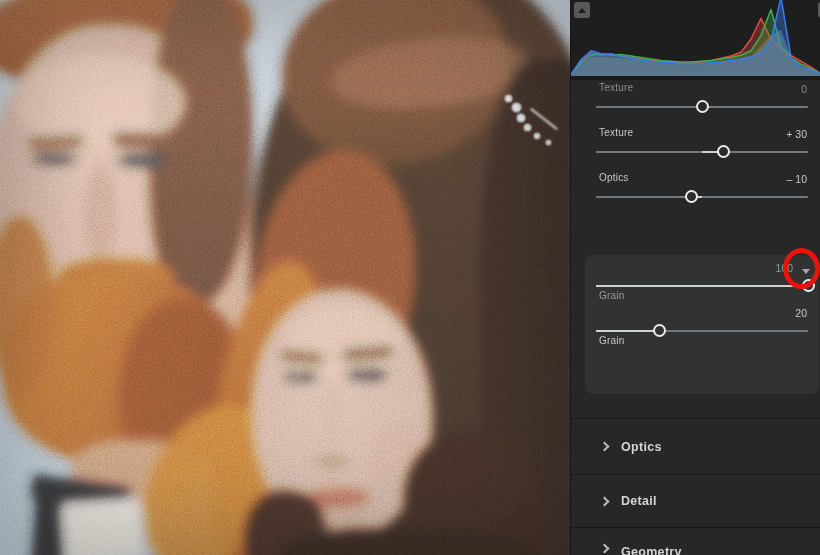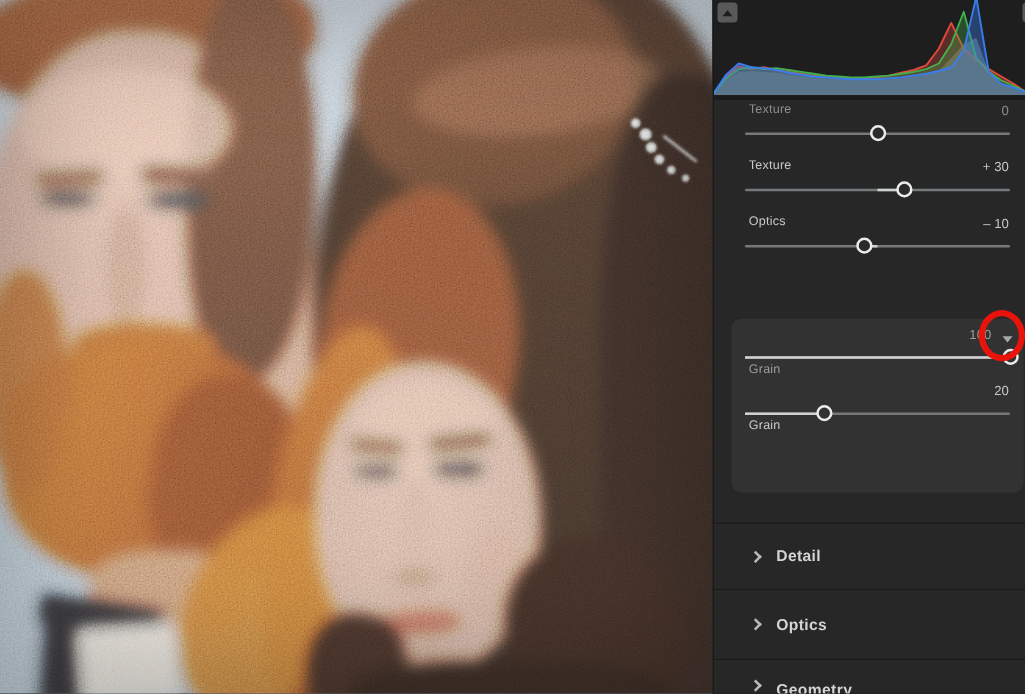--- a/index.html
+++ b/index.html
@@ -222,27 +222,27 @@
         <div class="track">
             <div class="fill" style="left: 0%; width: 30%;"></div>
             <div class="knob" style="left: calc(30% - 6.5px);"></div>
           </div>
       </div>
     </div>
 
     <div class="annot"></div>
 
     <div class="sections">
+      <div class="sec s1">
+        <span class="chev"></span>
+        <span class="sec-label">Optics</span>
+      </div>
       <div class="sec s0">
         <span class="chev"></span>
         <span class="sec-label">Detail</span>
       </div>
-      <div class="sec s1">
-        <span class="chev"></span>
-        <span class="sec-label">Optics</span>
-      </div>
       <div class="sec s2">
         <span class="chev"></span>
         <span class="sec-label">Geometry</span>
       </div>
     </div>
   </aside>
 </div>
 
 </body></html>

